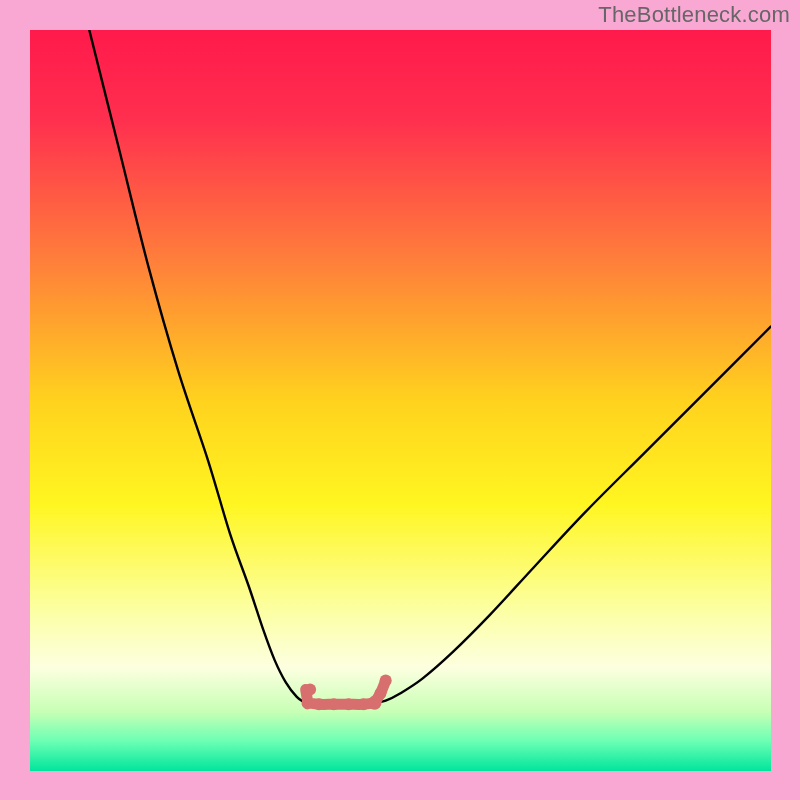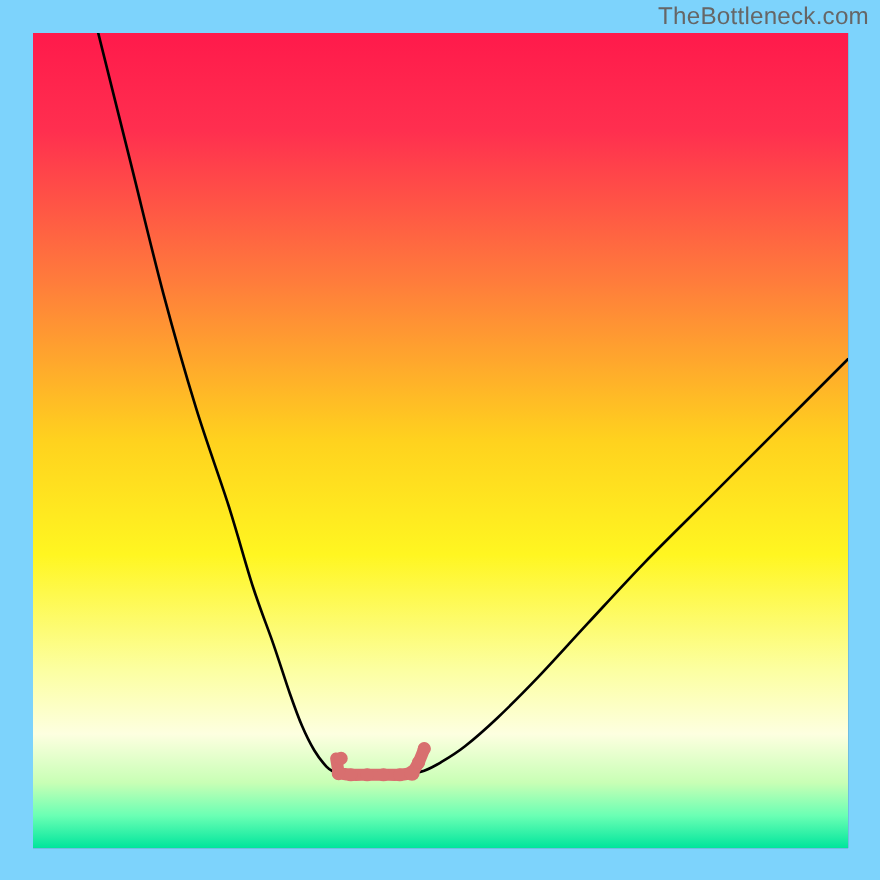--- a/index.html
+++ b/index.html
@@ -8,21 +8,21 @@
     width: 800px;
     height: 800px;
     background: #000;
     overflow: hidden;
     font-family: Arial, Helvetica, sans-serif;
   }
   .frame {
     position: relative;
     width: 800px;
     height: 800px;
-    background: #7dd3fc;
+    background: #f9a8d4;
   }
   .watermark {
     position: absolute;
     top: 2px;
     right: 10px;
     color: #666;
     font-size: 22px;
     font-weight: 500;
     letter-spacing: 0.2px;
     z-index: 10;

